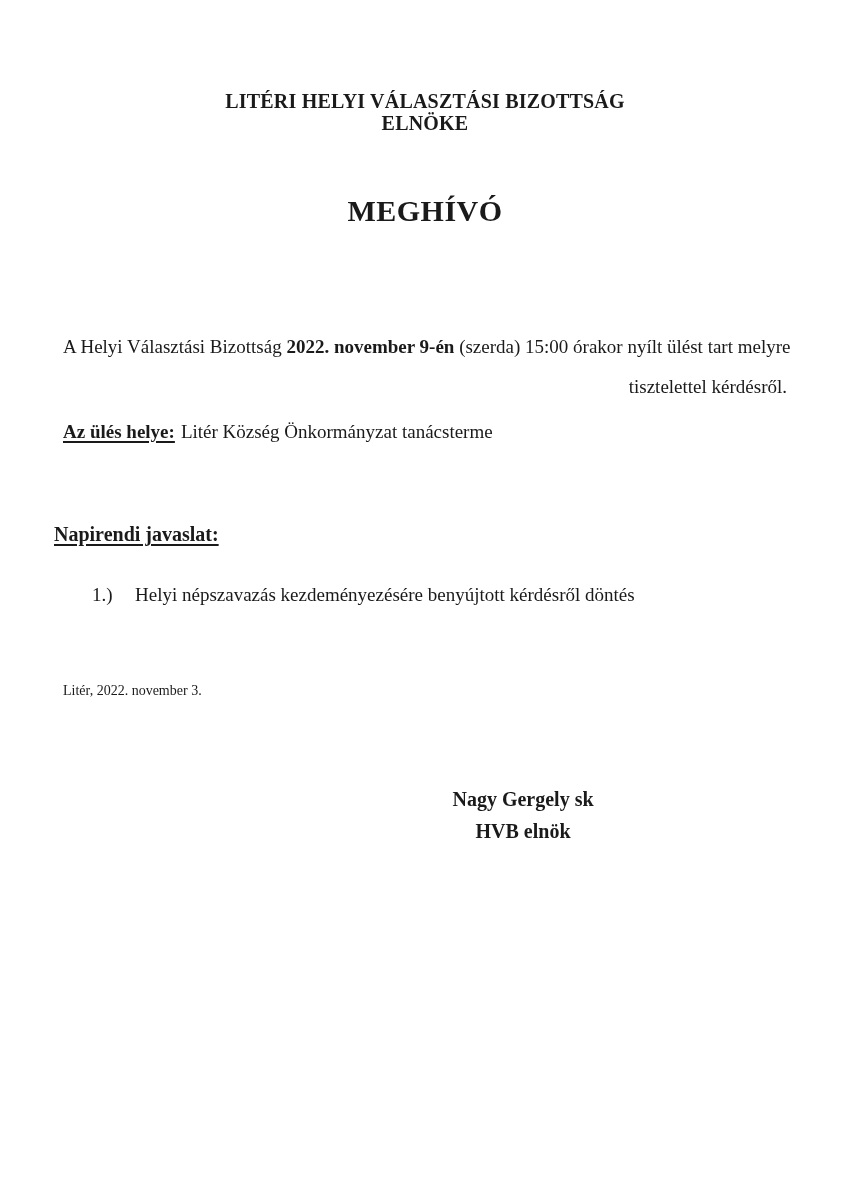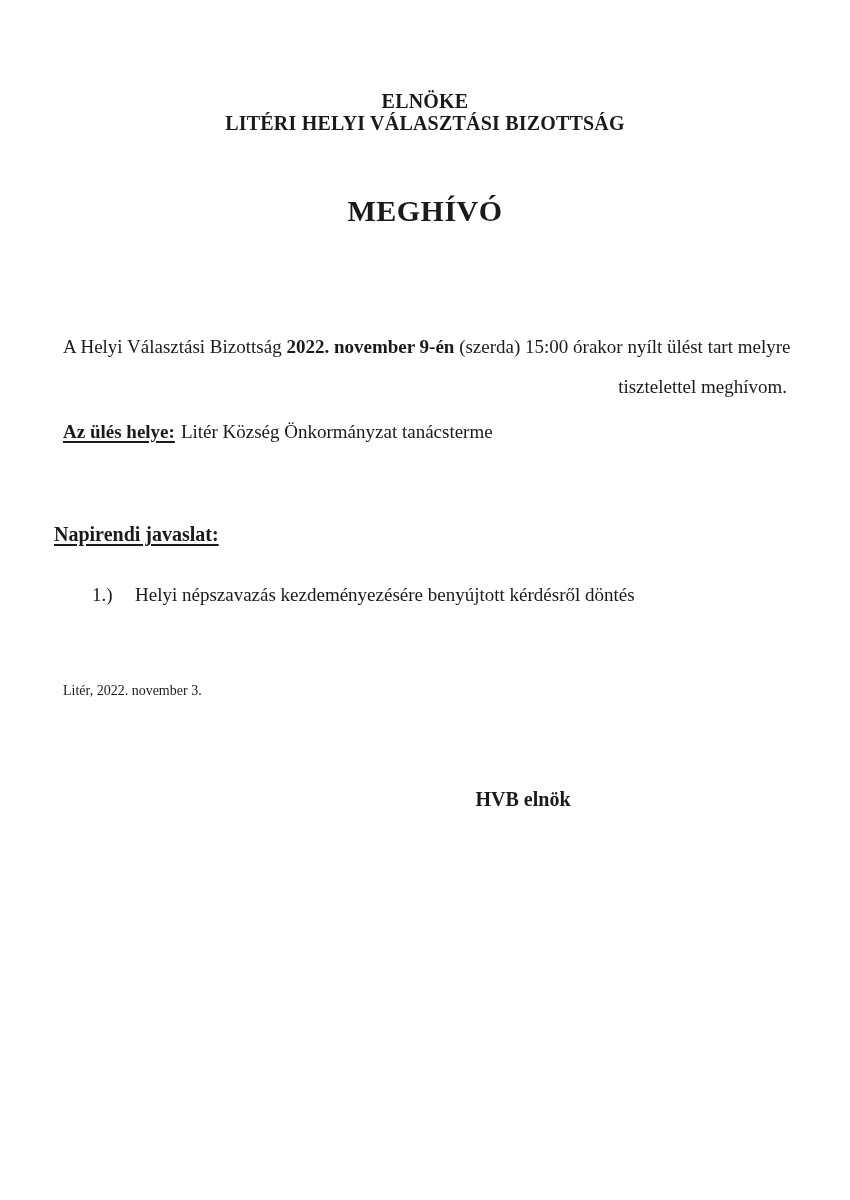--- a/index.html
+++ b/index.html
@@ -84,44 +84,45 @@
     line-height: 32px;
     font-weight: bold;
   }
 </style>
 </head>
 <body>
 
 <div class="page">
 
   <div class="abs centered letterhead">
+    <div>LITÉRI HELYI VÁLASZTÁSI BIZOTTSÁG</div>
     <div>ELNÖKE</div>
-    <div>LITÉRI HELYI VÁLASZTÁSI BIZOTTSÁG</div>
   </div>
 
   <div class="abs centered doc-title">MEGHÍVÓ</div>
 
   <div class="abs body-par">
     <div class="line">
       <span>A Helyi Választási Bizottság </span><span class="bold">2022. november 9-én</span><span> (szerda) 15:00 órakor nyílt ülést tart melyre</span>
     </div>
-    <div class="line">tisztelettel meghívom.</div>
+    <div class="line">tisztelettel kérdésről.</div>
   </div>
 
   <div class="abs location-line">
     <span class="u-head">Az ülés helye:</span><span class="value">Litér Község Önkormányzat tanácsterme</span>
   </div>
 
   <div class="abs agenda-heading">
     <span class="u-head">Napirendi javaslat:</span>
   </div>
 
   <div class="abs agenda-item">
     <span class="num">1.)</span><span>Helyi népszavazás kezdeményezésére benyújtott kérdésről döntés</span>
   </div>
 
   <div class="abs date-line">Litér, 2022. november 3.</div>
 
   <div class="abs signature">
+    <div>Nagy Gergely sk</div>
     <div>HVB elnök</div>
   </div>
 
 </div>
 
 </body></html>

